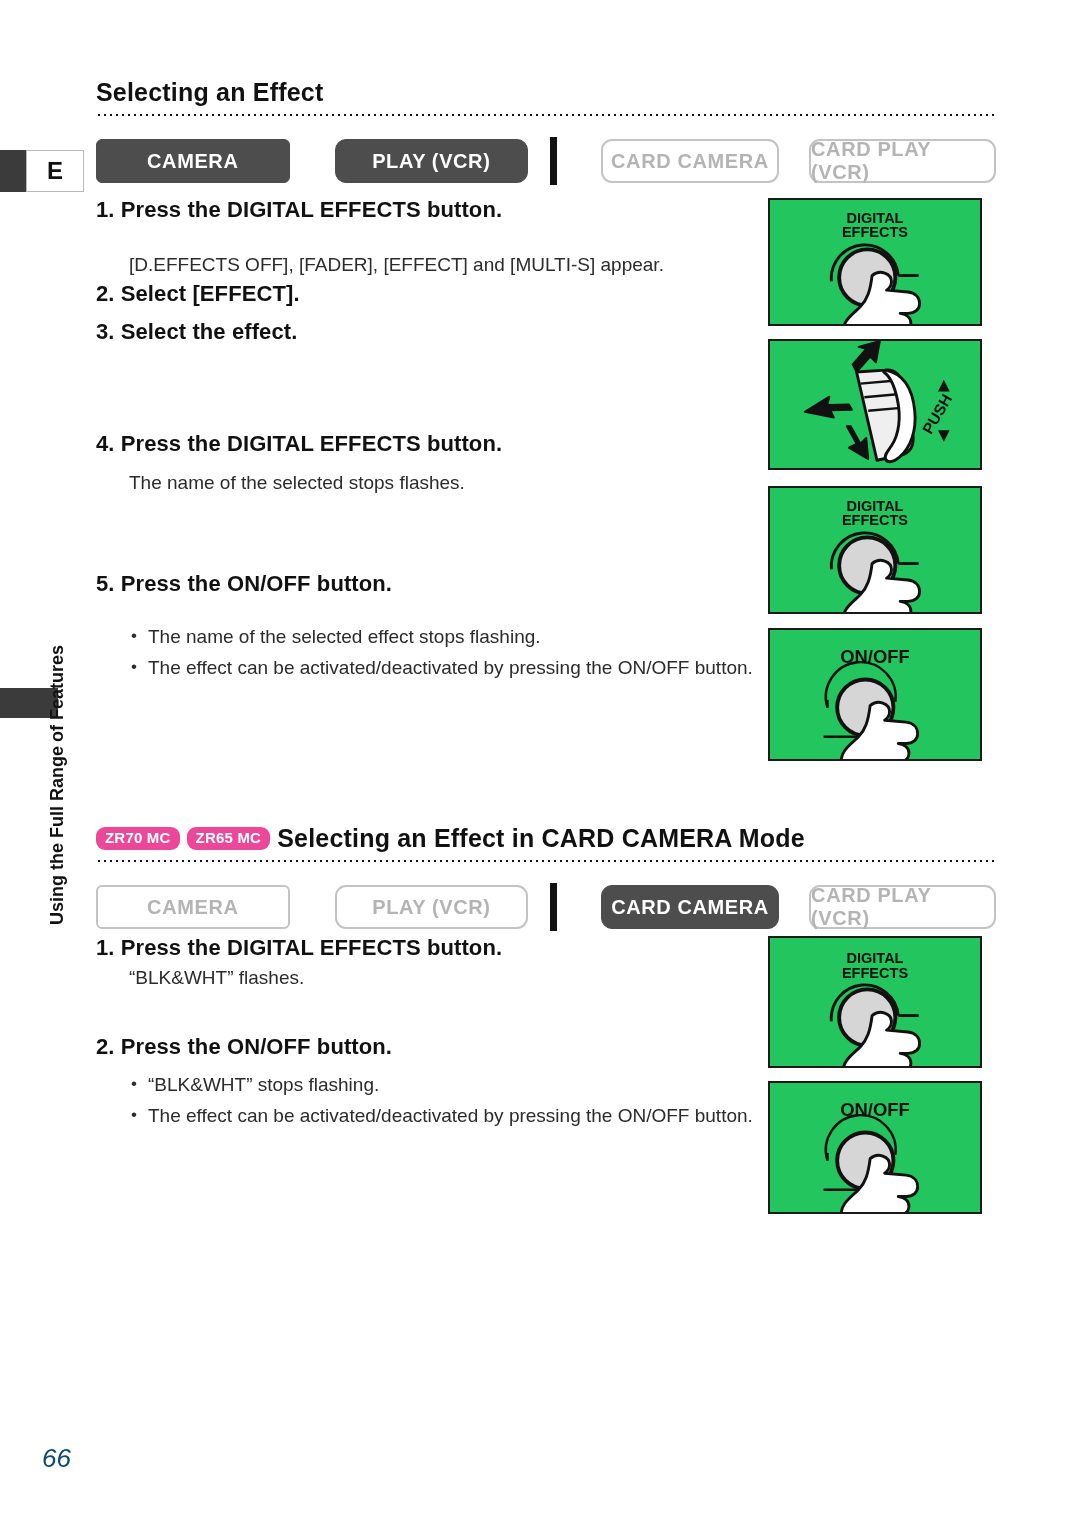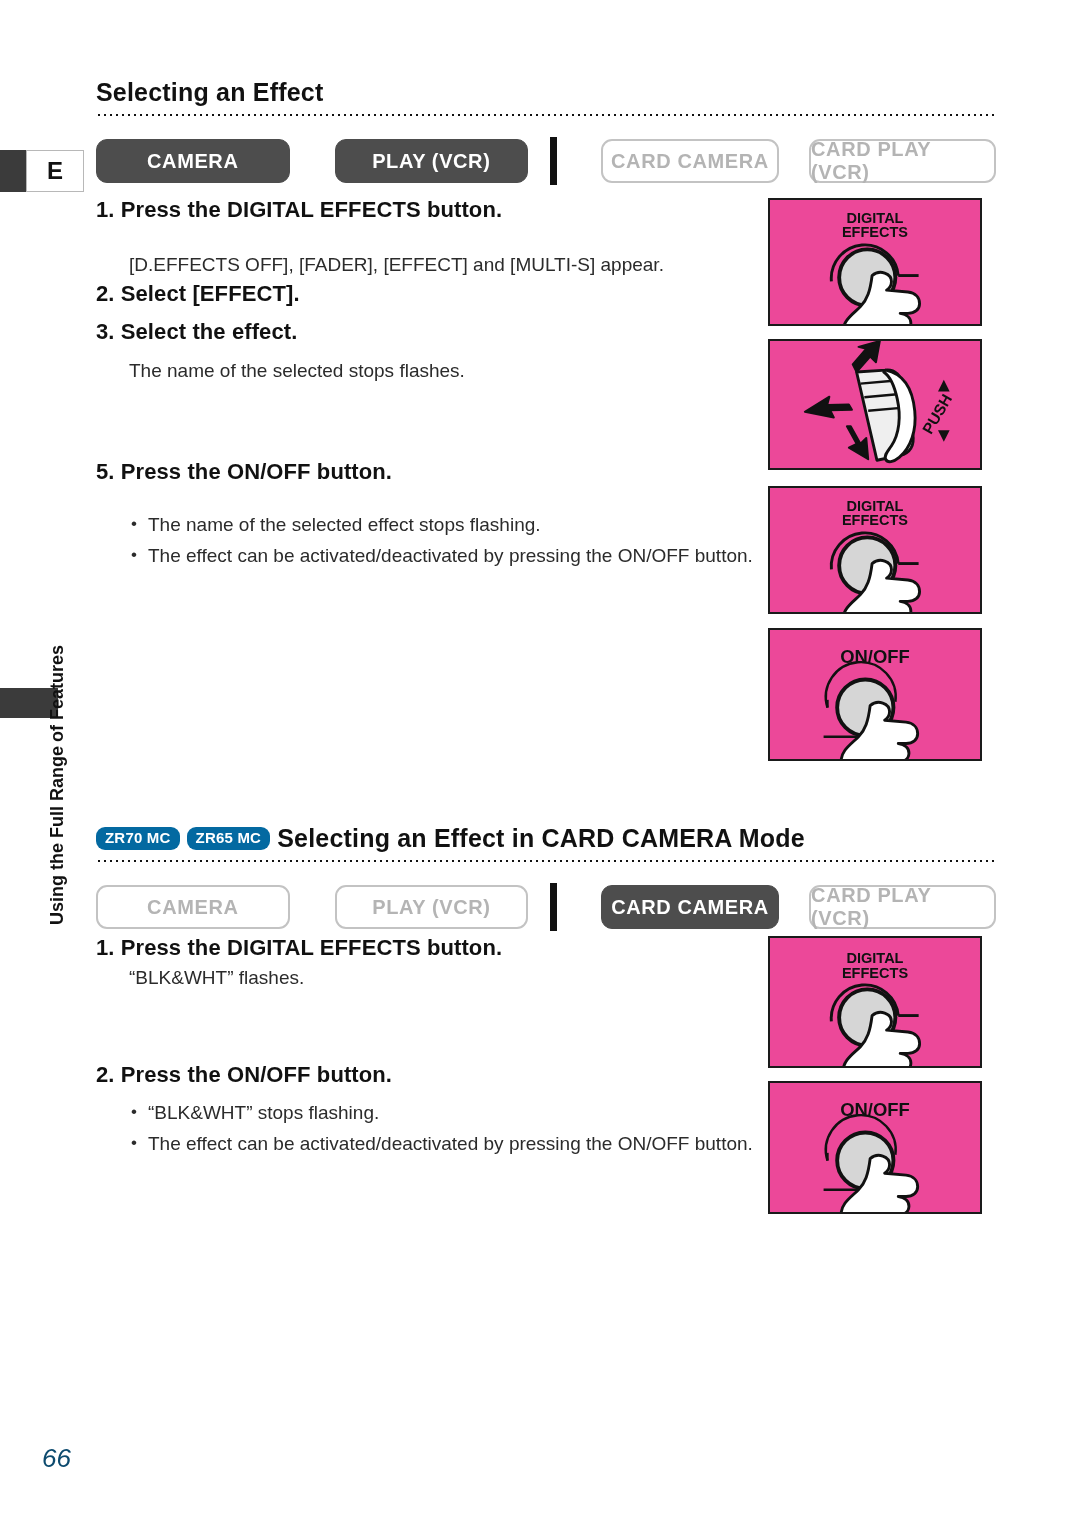--- a/index.html
+++ b/index.html
@@ -52,21 +52,21 @@
   
   .content { position:absolute; left:96px; top:0; width:900px;margin-top:24px; }
 
   .sec-title {
     font-size:25px; font-weight:bold; letter-spacing:0.2px;
     color:#111; line-height:32px;
   }
   .sec-title.with-badges { display:flex; align-items:center; gap:0px; }
   .badge {
     display:inline-flex; align-items:center; justify-content:center;
-    background:#0369a1; color:#fff;
+    background:#ec4899; color:#fff;
     font-size:15px; font-weight:bold;
     border-radius:9px;
     padding:2px 9px 3px 9px;
     margin-right:7px;
     letter-spacing:0.2px;
     line-height:1;
     height:23px;
   }
   .dotline {
     margin-top:5px;
@@ -79,21 +79,21 @@
 
   
   .modebar { display:flex; align-items:center; margin-top:20px; }
   .mode-btn {
     height:44px; border-radius:11px;
     display:flex; align-items:center; justify-content:center;
     font-size:20px; font-weight:bold; letter-spacing:0.6px;
   }
   .mode-btn.on  { background:#4d4d4d; color:#ffffff; border:1px solid #4d4d4d; }
   .mode-btn.off { background:#ffffff; color:#b4b4b4; border:2px solid #c3c3c3; }
-  .m1 { width:202px; }
+  .m1 { width:202px;border-radius:6px; }
   .m2 { width:202px; margin-left:45px; }
   .m3 { width:186px; margin-left:44px; }
   .m4 { width:195px; margin-left:30px; }
   .mode-sep { width:7px; height:48px; background:#111; margin-left:22px; }
 
   
   .step-h {
     font-size:22px; font-weight:bold; color:#111;
     line-height:30px; letter-spacing:0.1px;
   }
@@ -103,21 +103,21 @@
   .bullets { list-style:none; }
   .bullets li { position:relative; padding-left:19px; font-size:19px; color:#2b2b2b; line-height:31px; }
   .bullets li:before {
     content:"\2022"; position:absolute; left:2px; top:-1px; font-size:17px; color:#2b2b2b;
   }
   .indent { padding-left:33px; }
 
   
   .panel {
     position:absolute;
-    background:#ec4899;
+    background:#22c55e;
     border:2px solid #1a1a1a;
   }
   .panel svg { display:block; width:100%; height:100%; }
   .cap {
     font-family:"Liberation Sans", sans-serif;
     font-weight:bold;
   }
 </style>
 </head>
 <body>
@@ -152,20 +152,21 @@
   </div>
 
   <div style="position:absolute; left:96px; top:195px; width:660px;">
 
     <div class="step-h">1. Press the DIGITAL EFFECTS button.</div>
     <div class="step-b indent" style="margin-top:25px;">[D.EFFECTS OFF], [FADER], [EFFECT] and [MULTI-S] appear.</div>
 
     <div class="step-h" style="">2. Select [EFFECT].</div>
     <div class="step-h" style="margin-top:8px;">3. Select the effect.</div>
 
+    <div class="step-h" style="margin-top:82px;">4. Press the DIGITAL EFFECTS button.</div>
     <div class="step-b indent" style="margin-top:9px;">The name of the selected stops flashes.</div>
 
     <div class="step-h" style="margin-top:72px;">5. Press the ON/OFF button.</div>
     <ul class="bullets indent" style="margin-top:22px;">
       <li>The name of the selected effect stops flashing.</li>
       <li>The effect can be activated/deactivated by pressing the ON/OFF button.</li>
     </ul>
   </div>
 
   <div class="panel" style="left:768px; top:198px; width:214px; height:128px;">
@@ -238,21 +239,21 @@
       <div class="mode-btn on m3">CARD CAMERA</div>
       <div class="mode-btn off m4">CARD PLAY (VCR)</div>
     </div>
   </div>
 
   <div style="position:absolute; left:96px; top:933px; width:660px;">
 
     <div class="step-h">1. Press the DIGITAL EFFECTS button.</div>
     <div class="step-b indent" style="">“BLK&amp;WHT” flashes.</div>
 
-    <div class="step-h" style="margin-top:68px;">2. Press the ON/OFF button.</div>
+    <div class="step-h" style="margin-top:40px;">2. Press the ON/OFF button.</div>
     <ul class="bullets indent" style="margin-top:7px;">
       <li>“BLK&amp;WHT” stops flashing.</li>
       <li>The effect can be activated/deactivated by pressing the ON/OFF button.</li>
     </ul>
   </div>
 
   <div class="panel" style="left:768px; top:936px; width:214px; height:132px;">
     <svg viewBox="0 0 214 132">
       <text class="cap" x="107" y="26" text-anchor="middle" font-size="15" fill="#111">DIGITAL</text>
       <text class="cap" x="107" y="41" text-anchor="middle" font-size="15" fill="#111">EFFECTS</text>

